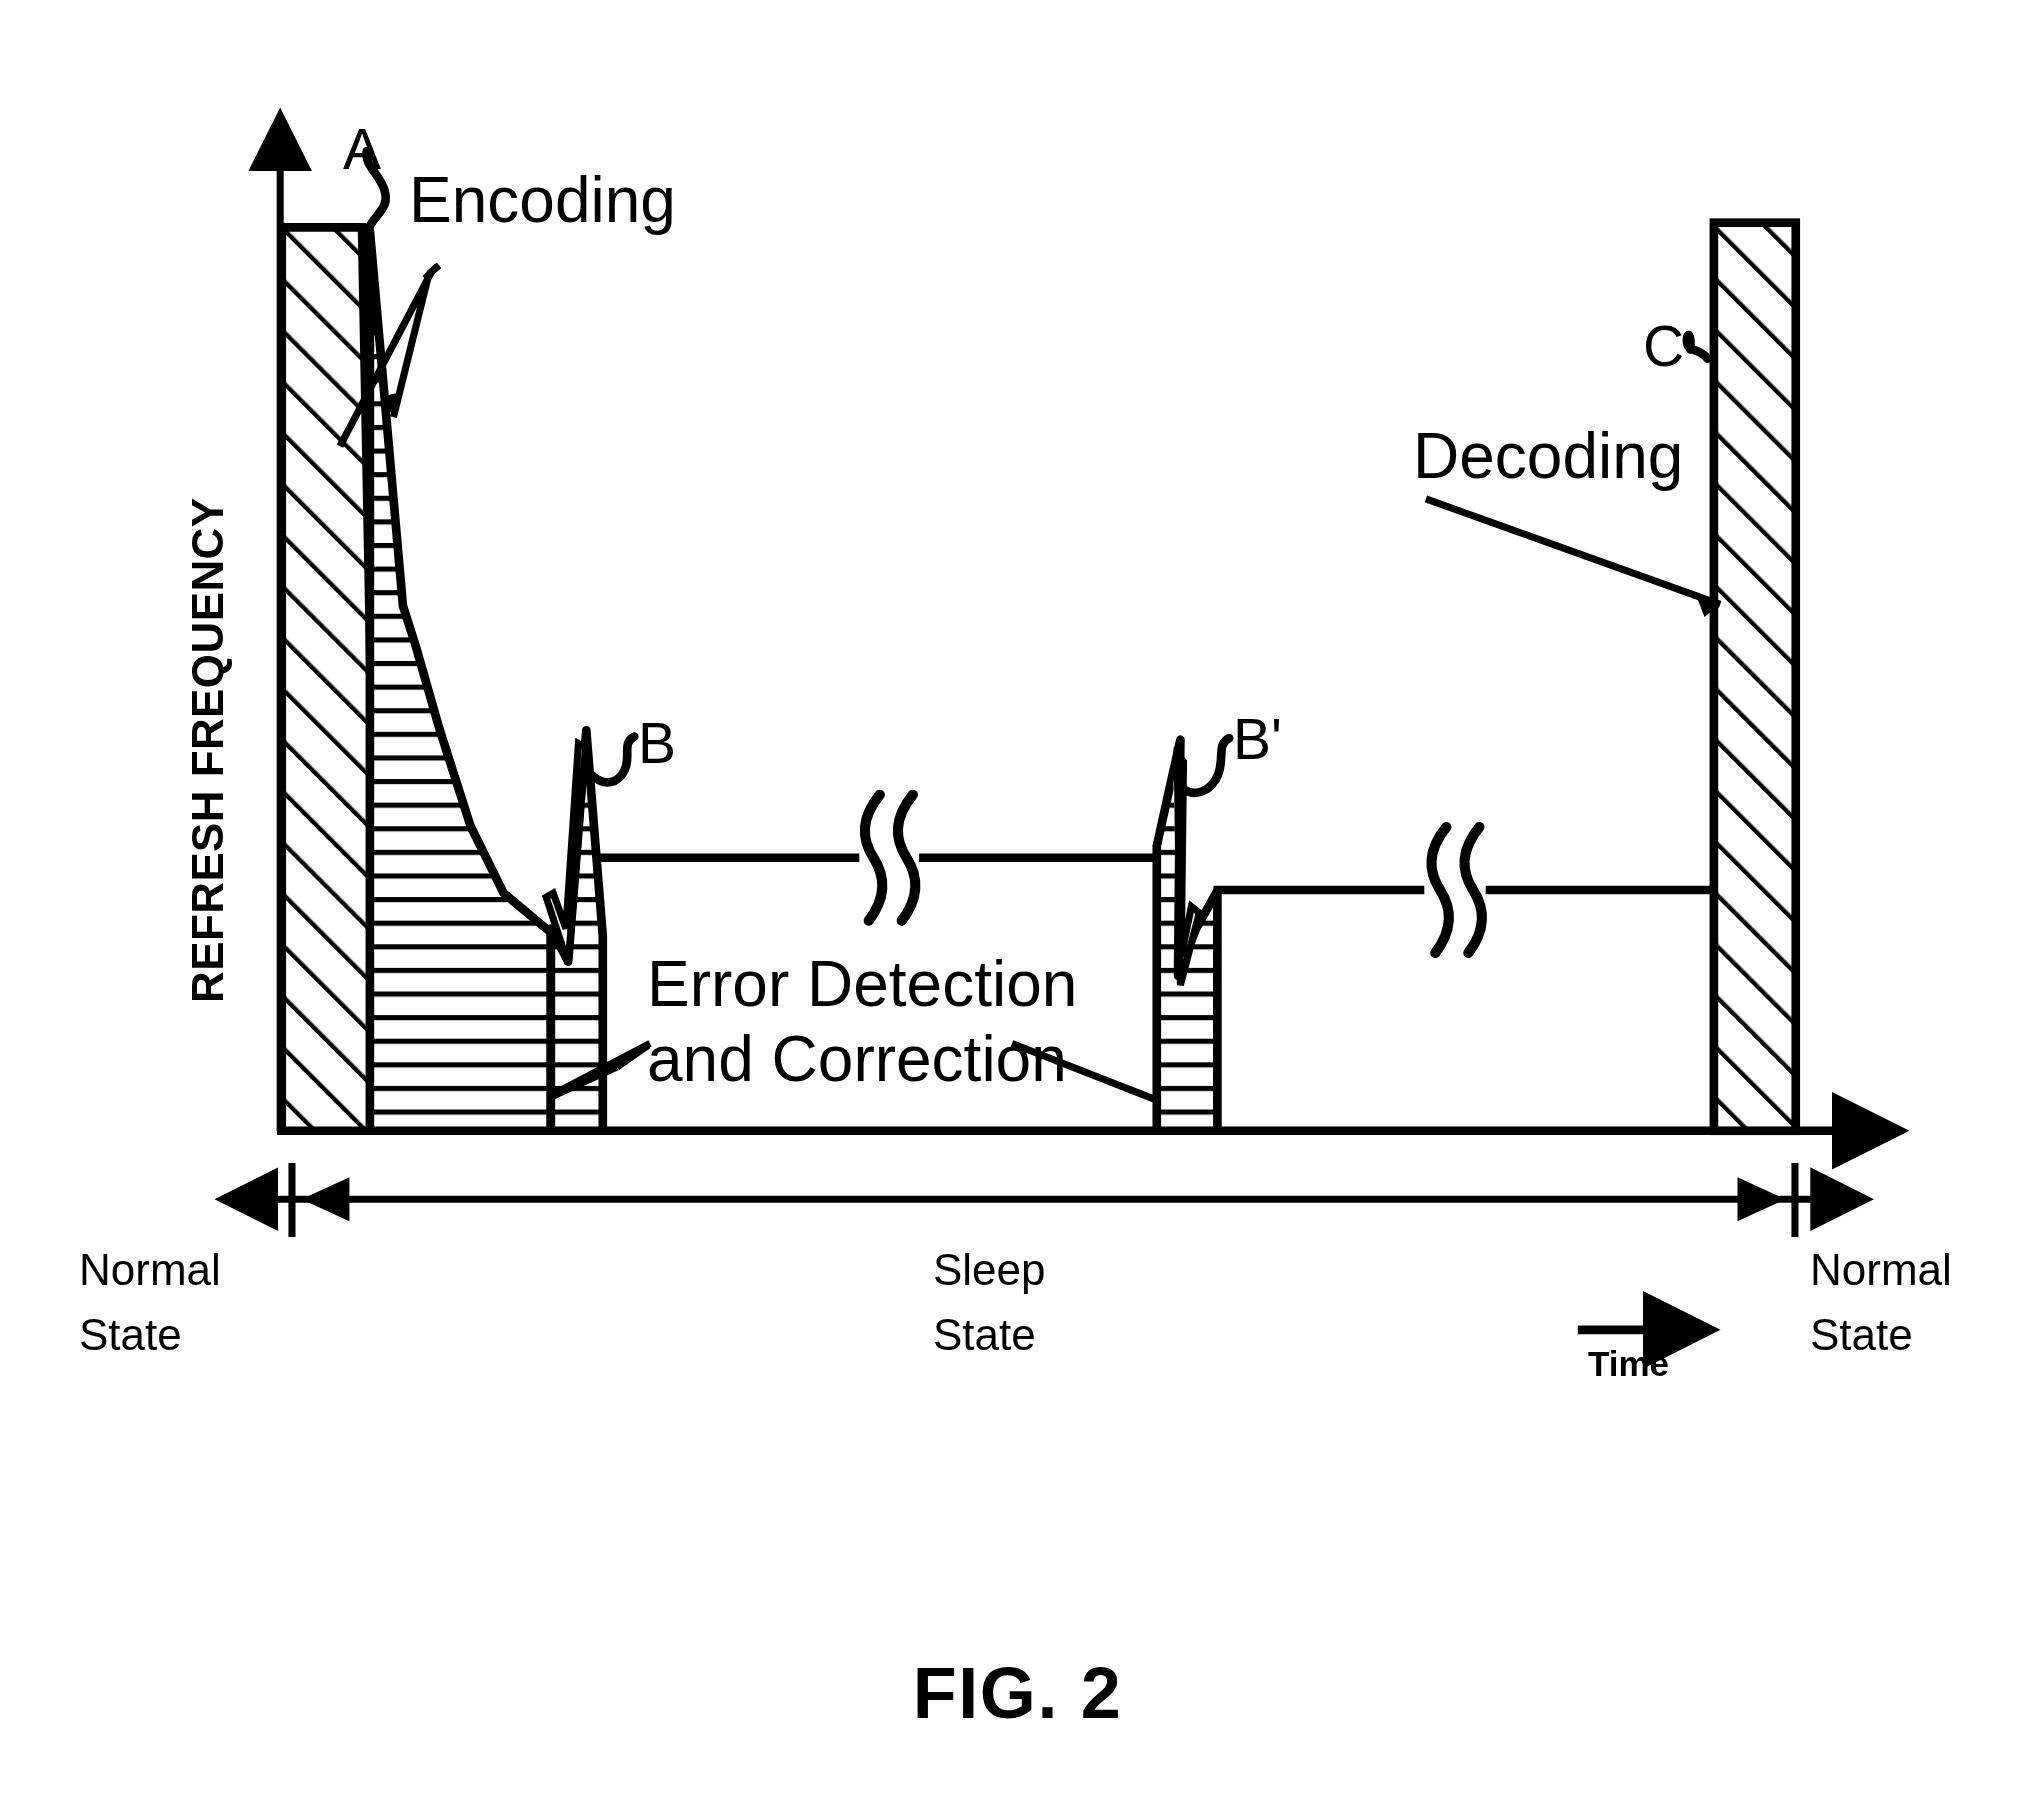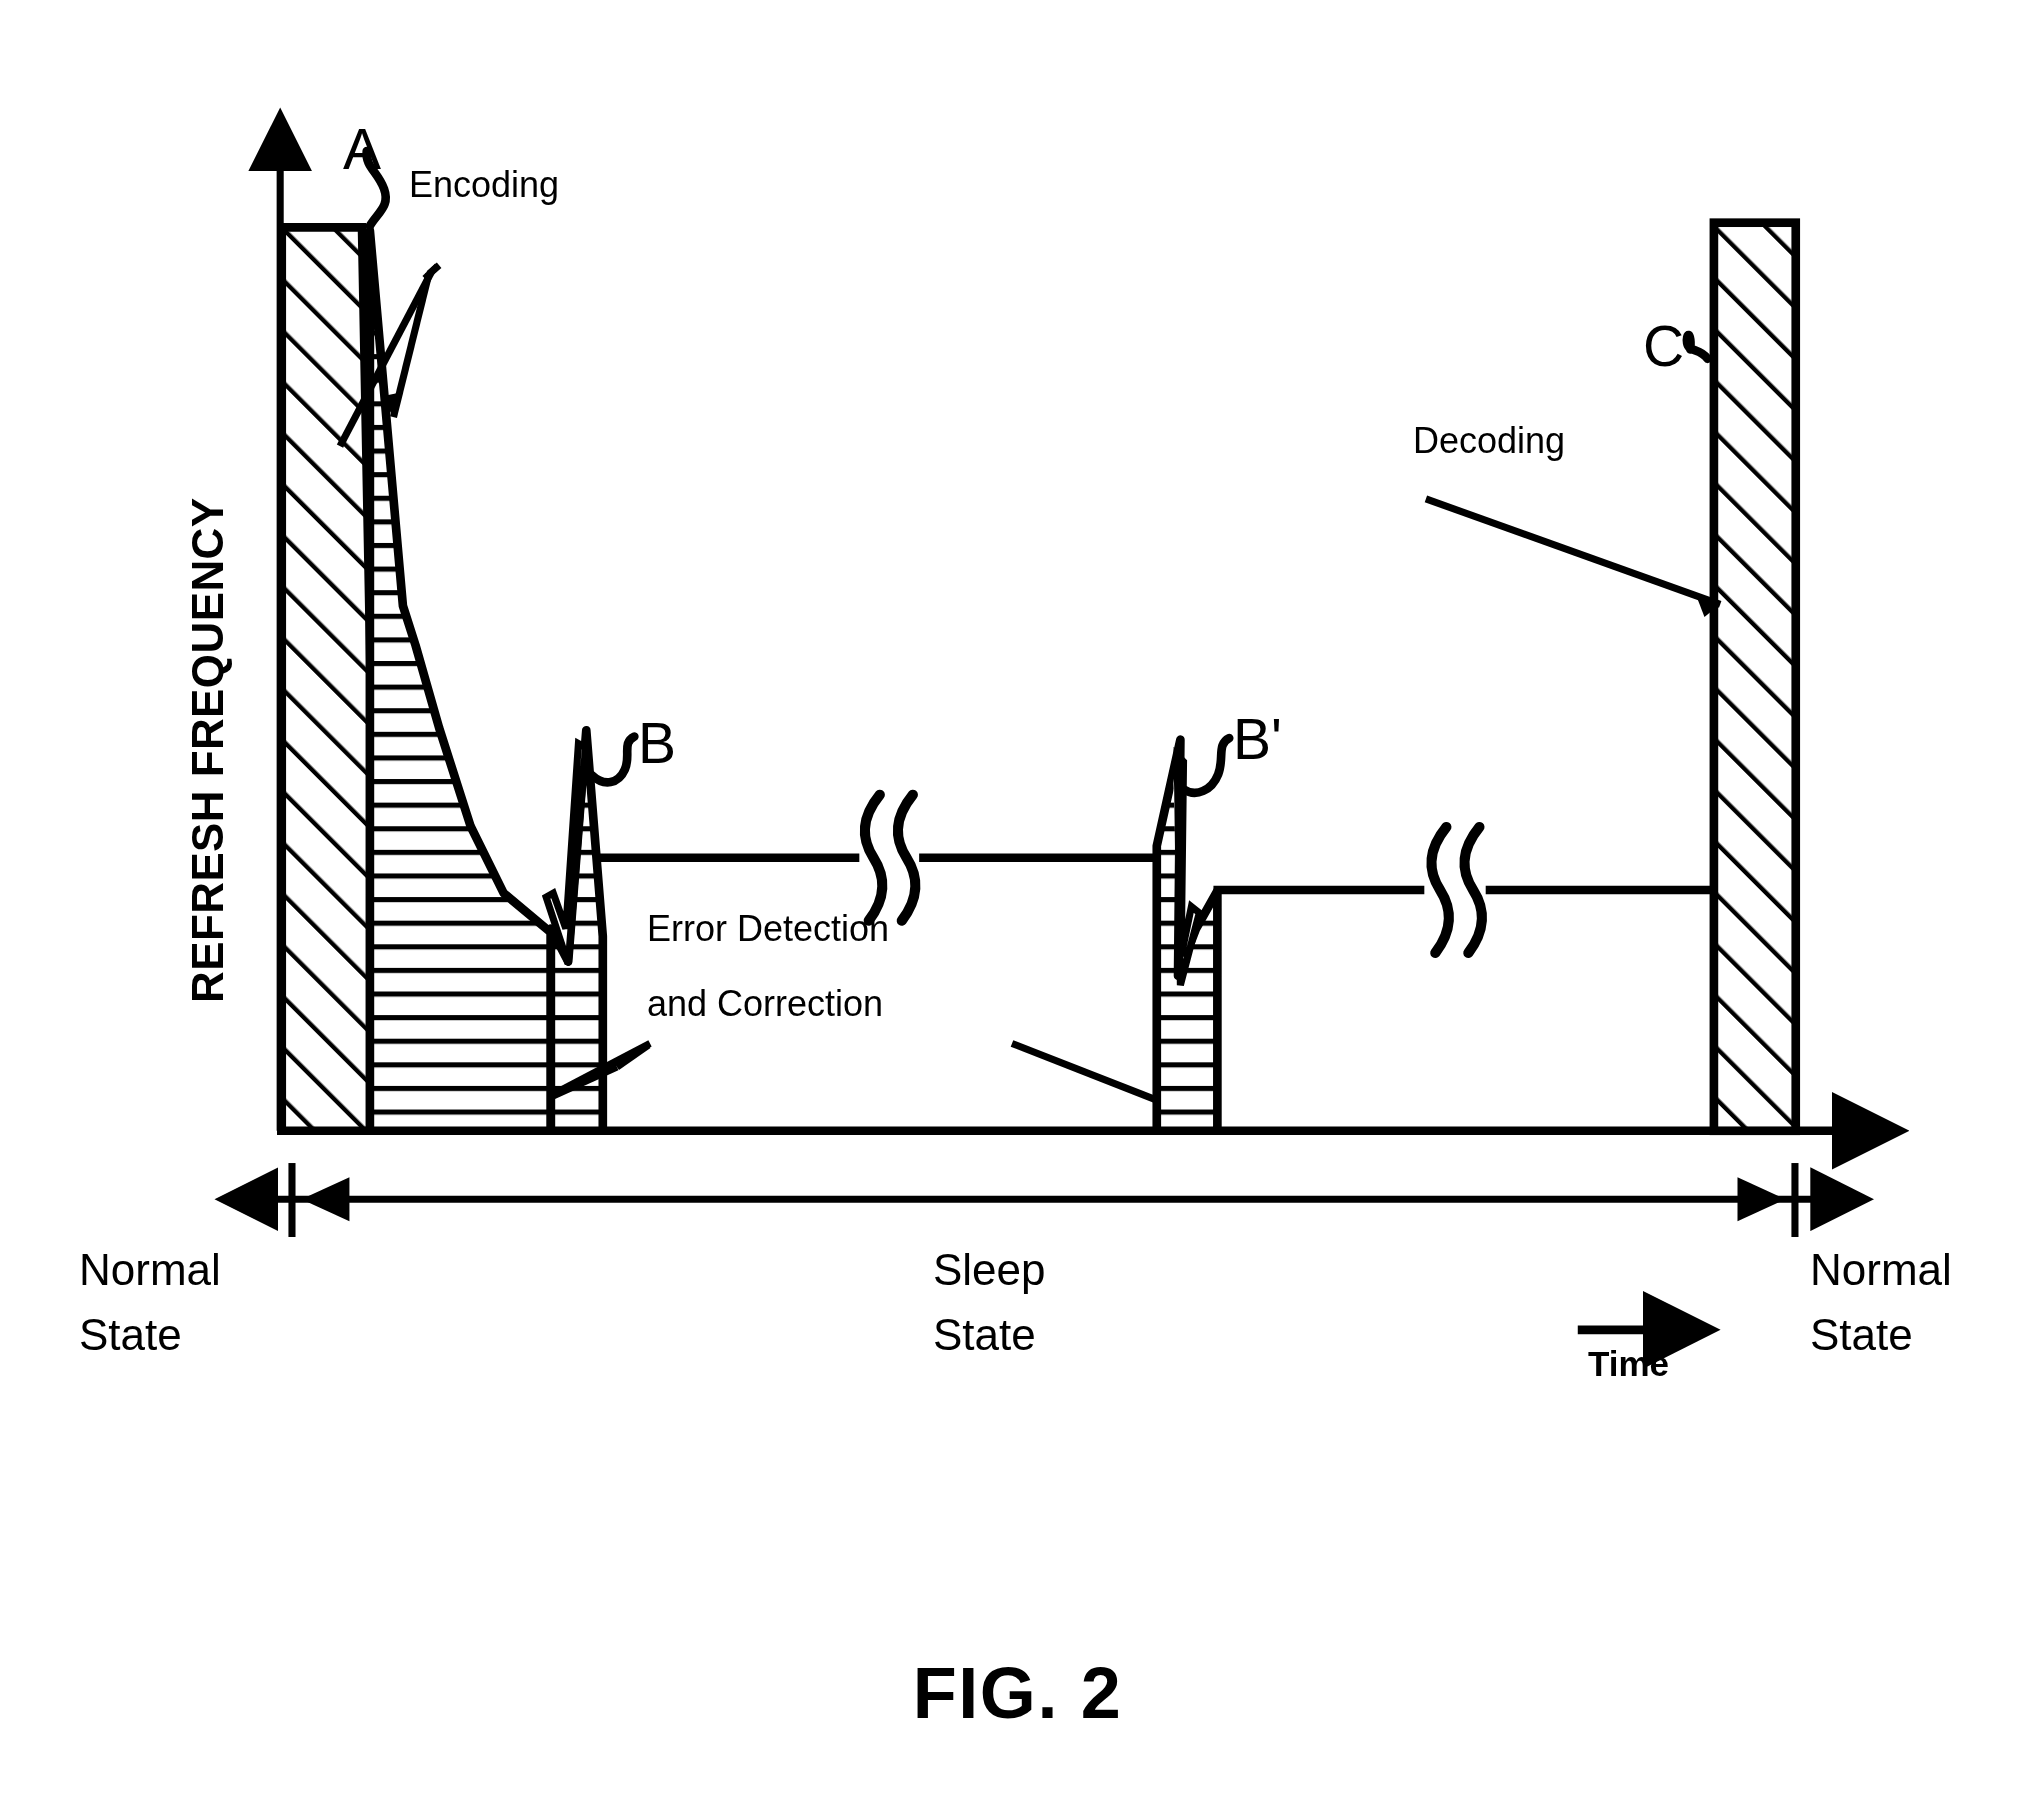--- a/index.html
+++ b/index.html
@@ -35,42 +35,42 @@
     color: #000;
   }
   .lbl-axis-y {
     font-size: 44px;
     font-weight: bold;
     letter-spacing: 0.4px;
     transform-origin: 0 0;
     transform: rotate(-90deg);
   }
   .lbl-callout {
-    font-size: 36px;
+    font-size: 64px;
     font-weight: normal;
   }
   .lbl-marker {
     font-size: 57px;
     font-weight: normal;
   }
   .lbl-state {
     font-size: 44px;
     font-weight: normal;
     text-align: left;
   }
   .lbl-time {
     font-size: 35px;
     font-weight: bold;
   }
   .lbl-figcaption {
     font-size: 72px;
     font-weight: bold;
     letter-spacing: 1.6px;
   }
-  .lbl-multiline { text-align: right; }
+  .lbl-multiline { text-align: right; margin-top: 40px; }
 </style>
 </head>
 <body>
 
 <div id="figure-root">
 
   <svg class="figure-canvas" viewBox="0 0 2586 2290" xmlns="http://www.w3.org/2000/svg">
     <defs>
       <pattern id="hatch-diag" width="46" height="46" patternUnits="userSpaceOnUse" patternTransform="rotate(-45)">
         <rect width="46" height="46" fill="#ffffff"></rect>

